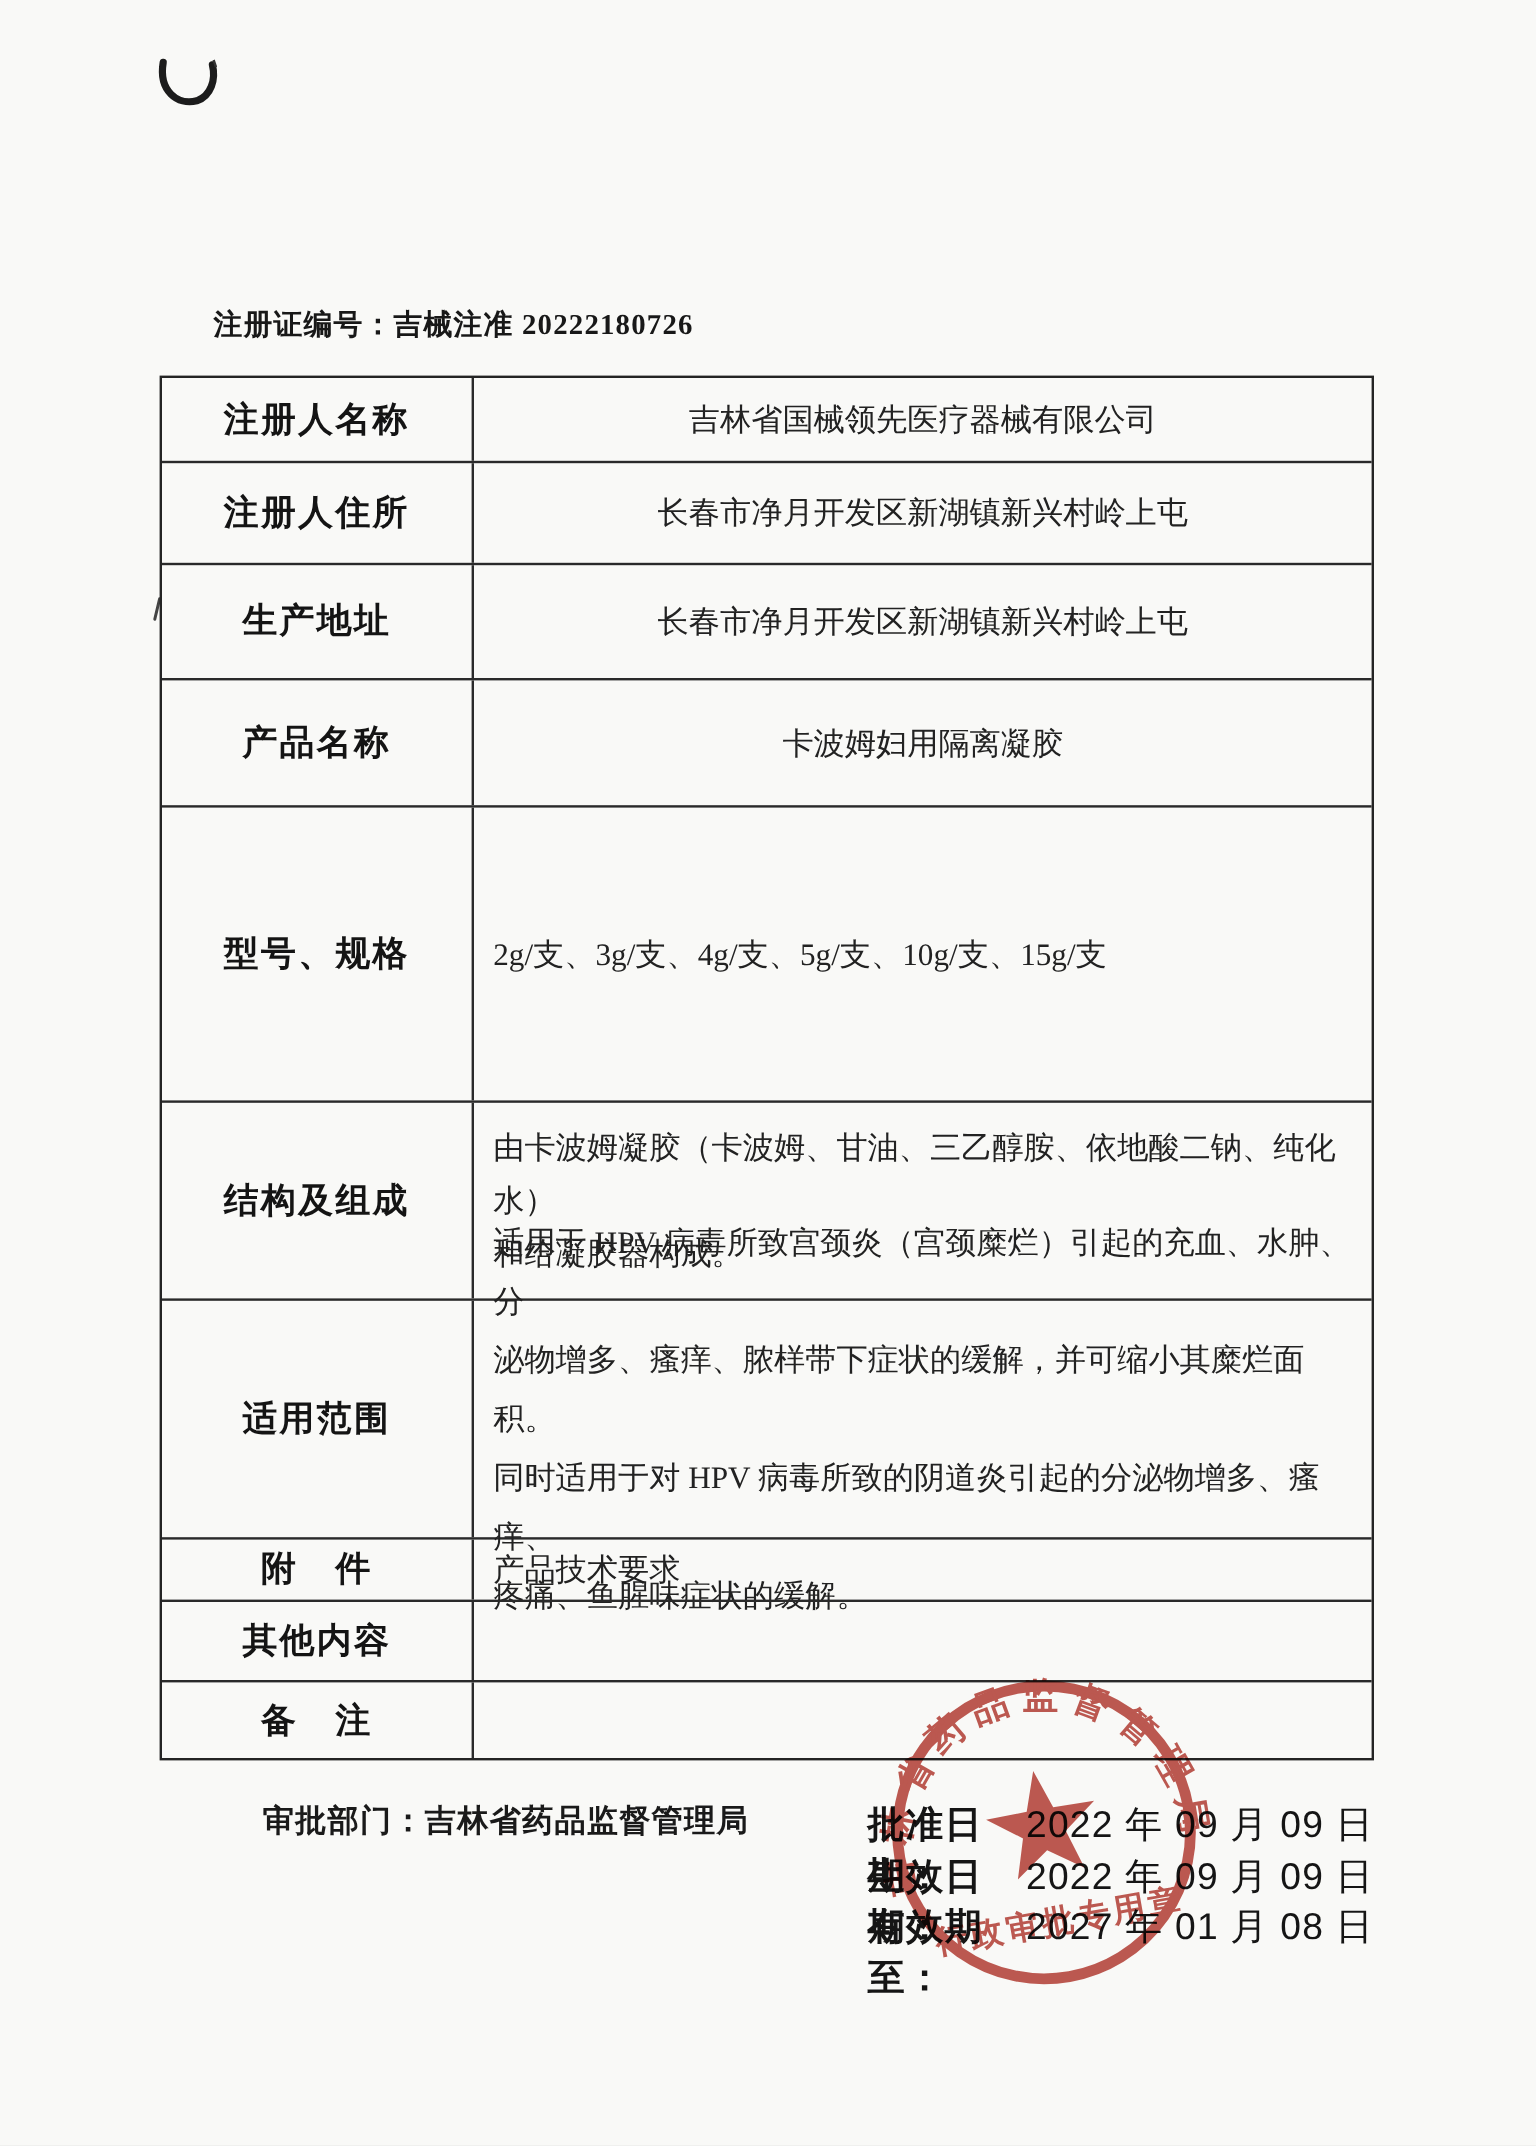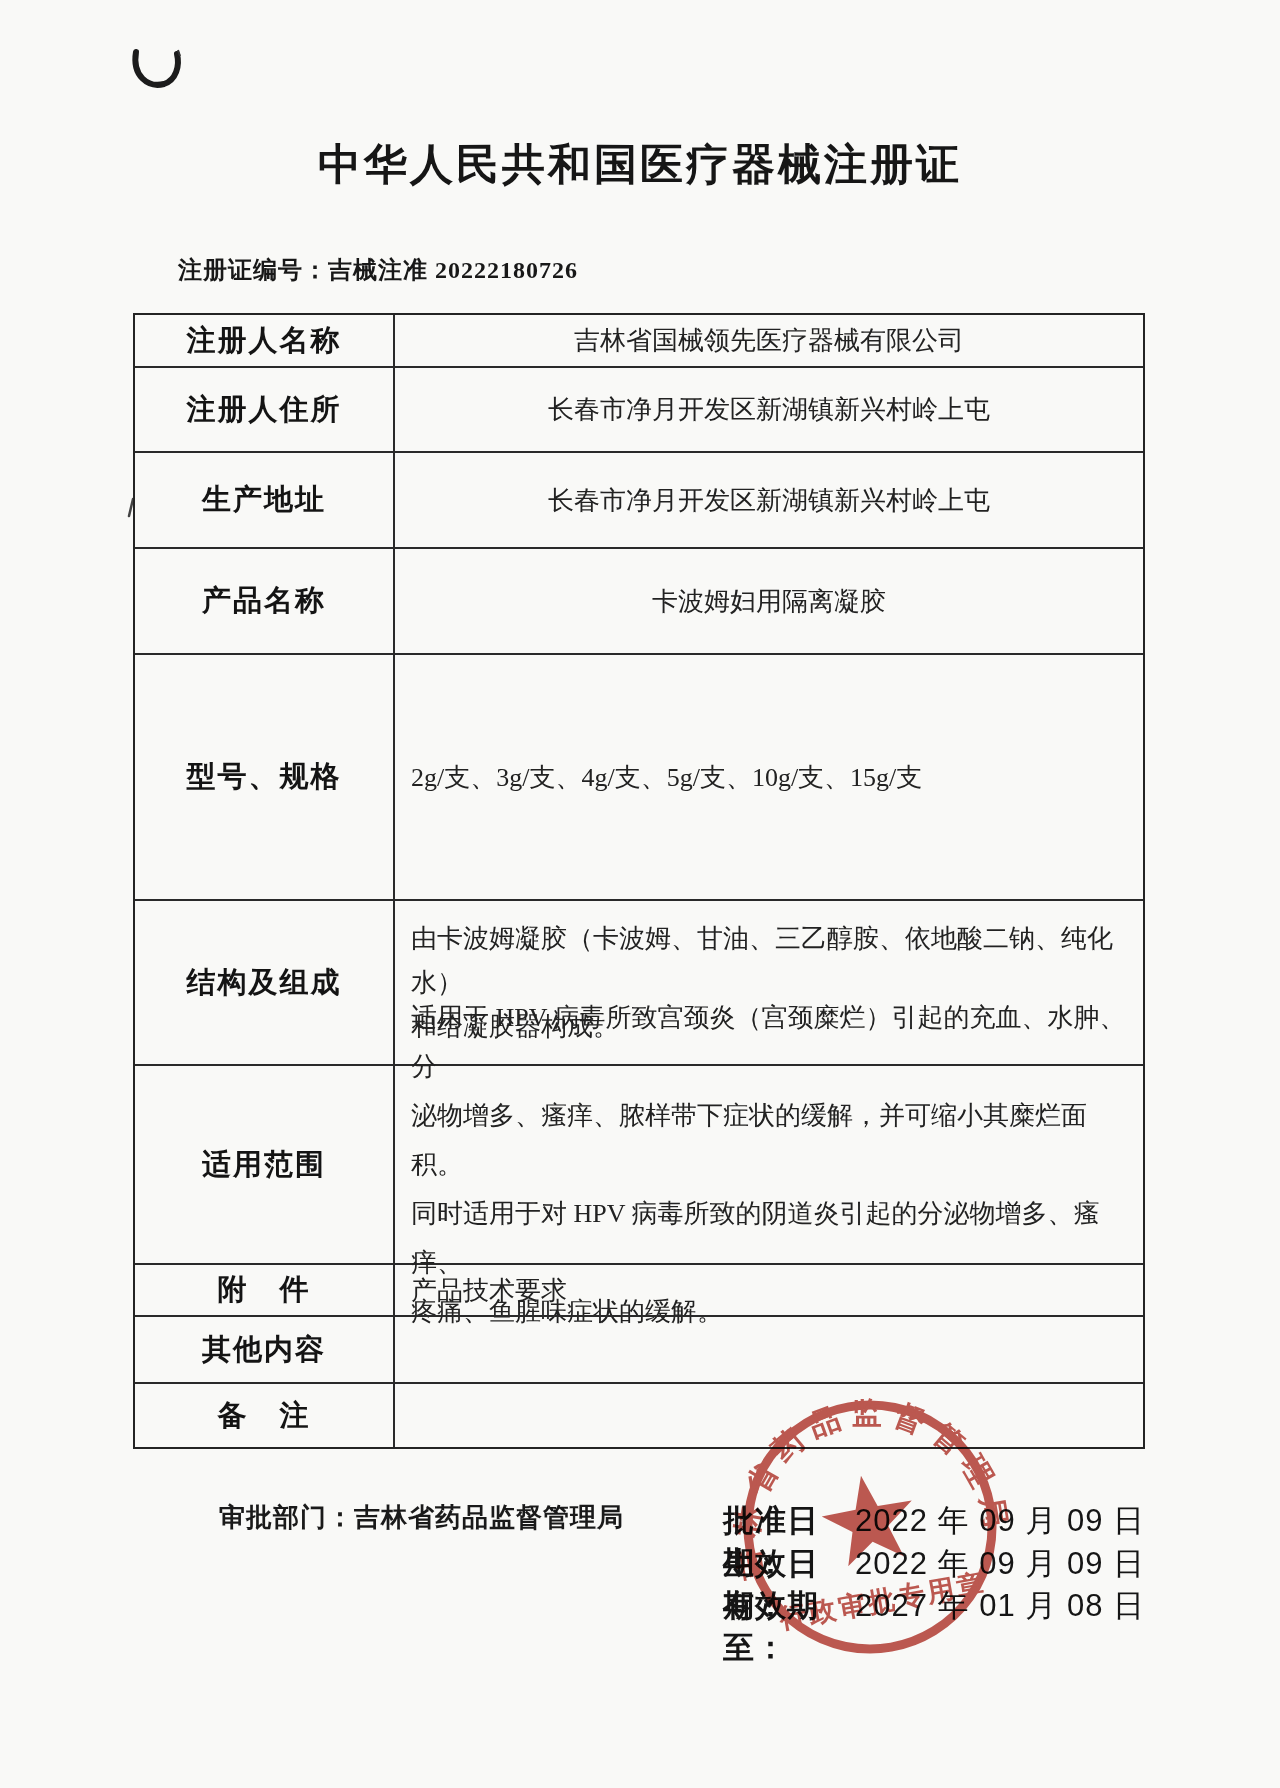--- a/index.html
+++ b/index.html
@@ -23,21 +23,21 @@
   }
   .reg-line .num{font-family:"Liberation Serif",serif;}
 
   .cert-table{
     position:absolute;left:133px;top:313px;width:1008px;
     border:2px solid #242424;display:flex;flex-direction:column;
     background:transparent;
   }
   .trow{display:flex;border-bottom:2px solid #2a2a2a;box-sizing:border-box;}
   .trow:last-child{border-bottom:none;}
-  .r1{height:53px}.r2{height:85px}.r3{height:96px}.r4{height:106px}
+  .r1{height:71px}.r2{height:85px}.r3{height:96px}.r4{height:106px}
   .r5{height:246px}.r6{height:165px}.r7{height:199px}
   .r8{height:52px}.r9{height:67px}.r10{height:63px}
   .tlabel{
     flex:0 0 258px;width:258px;border-right:2px solid #2a2a2a;
     display:flex;align-items:center;justify-content:center;
     font-weight:700;font-size:29px;letter-spacing:2px;color:#141414;
   }
   .tvalue{
     flex:1;display:flex;flex-direction:column;justify-content:center;
     font-size:26px;color:#222;
@@ -75,21 +75,20 @@
 
   <svg class="curl" viewBox="0 0 62 54">
     <path d="M8 10 C 4 34, 20 46, 36 42 C 48 38, 52 24, 49 12" fill="none" stroke="#1c1c1c" stroke-width="6" stroke-linecap="round"></path>
     <path d="M50 8 l2 6" fill="none" stroke="#333" stroke-width="2"></path>
   </svg>
 
   <svg class="tick" viewBox="0 0 14 26">
     <path d="M9 3 L5 20" stroke="#444" stroke-width="2.5" stroke-linecap="round" fill="none"></path>
   </svg>
 
-  <div class="doc-title">中华人民共和国医疗器械注册证</div>
 
   <div class="reg-line">
     <span>注册证编号：</span><span class="num">吉械注准 20222180726</span>
   </div>
 
   <div class="cert-table">
 
     <div class="trow r1">
       <div class="tlabel">注册人名称</div>
       <div class="tvalue center">吉林省国械领先医疗器械有限公司</div>

